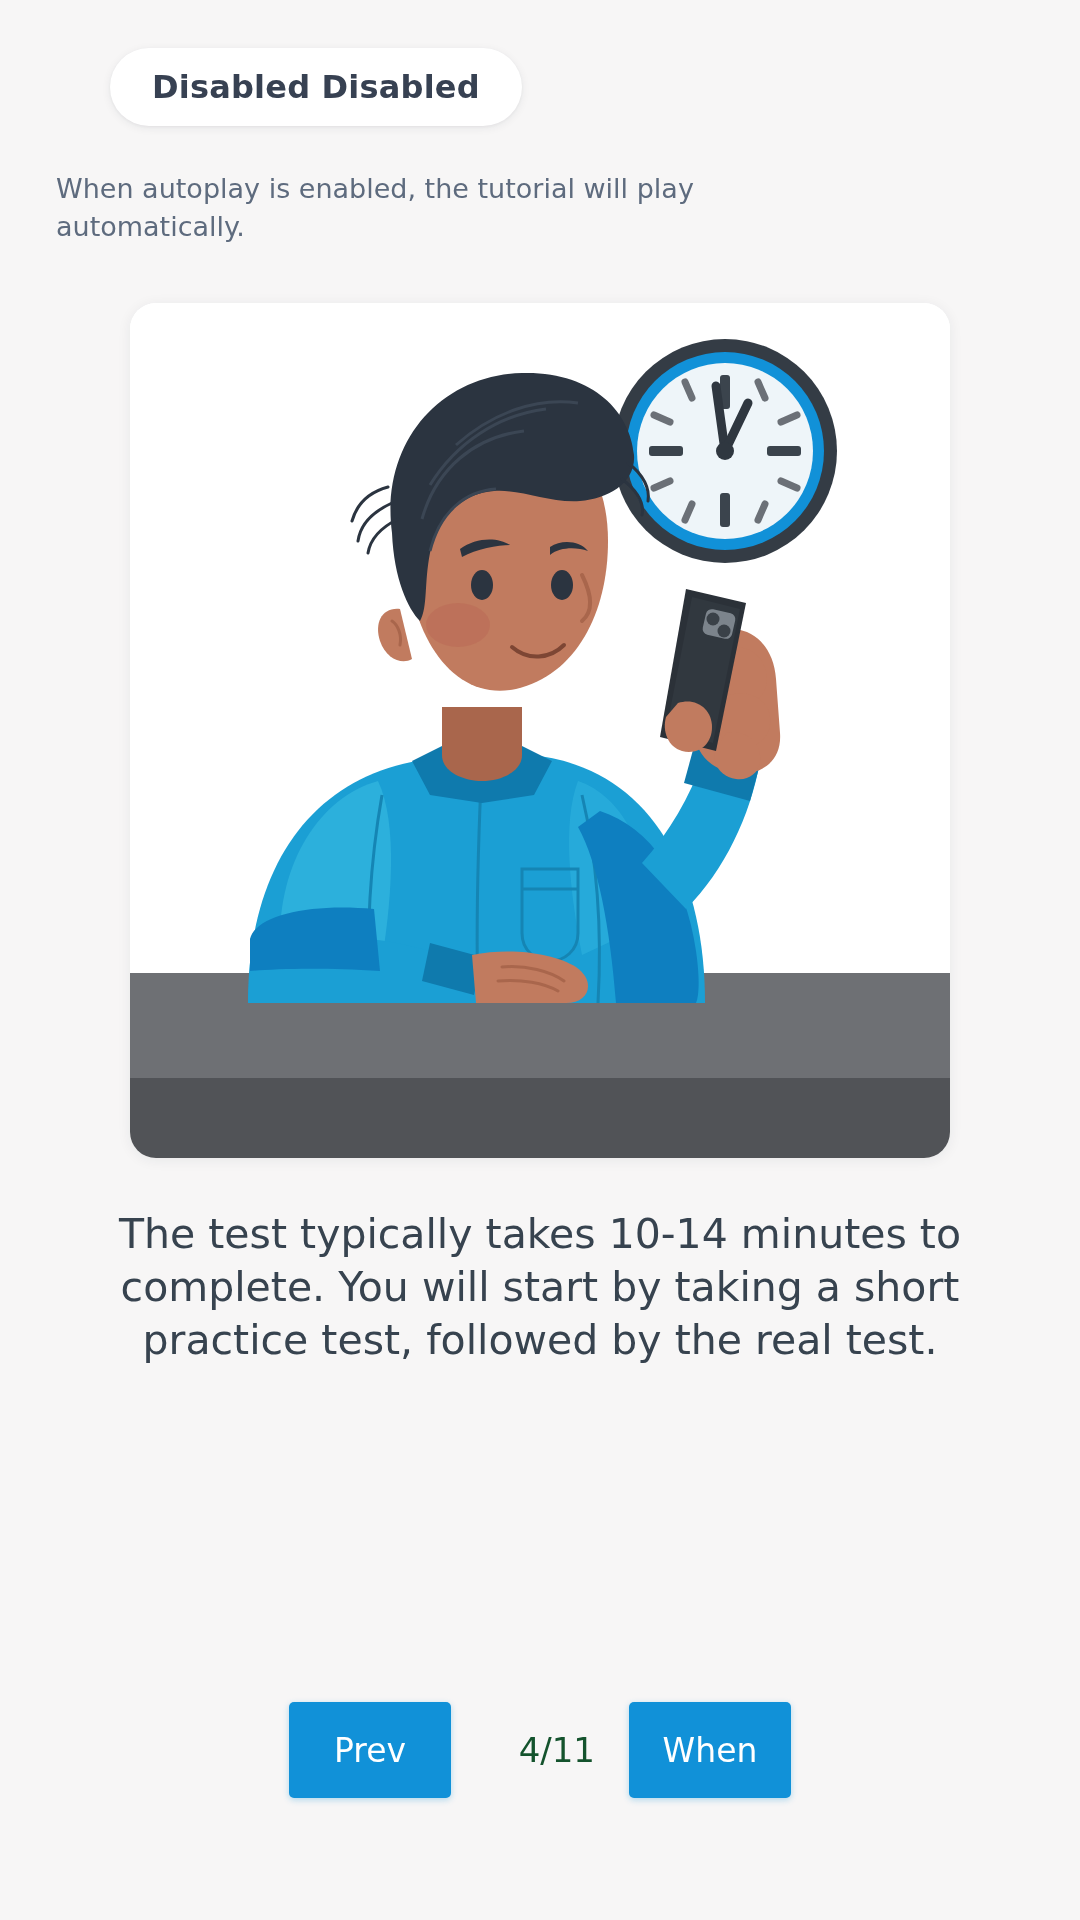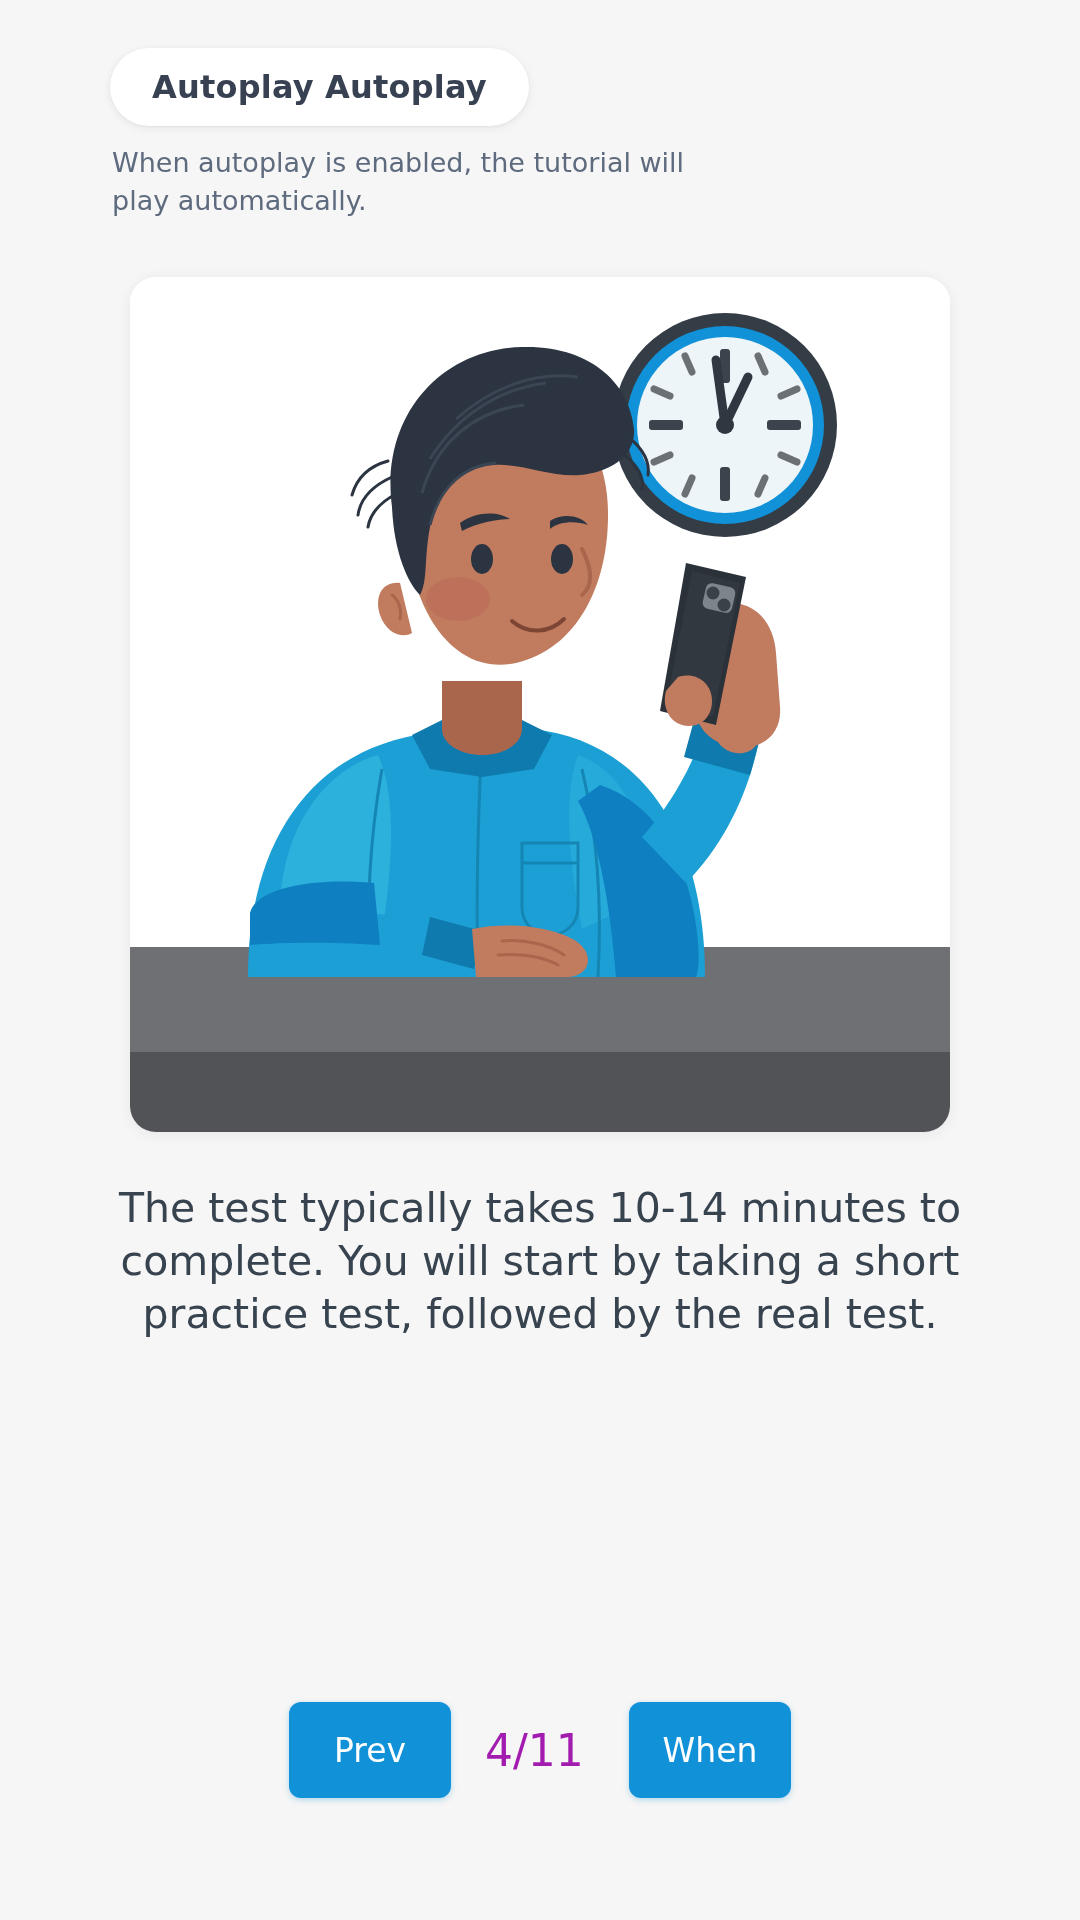--- a/index.html
+++ b/index.html
@@ -27,22 +27,22 @@
     box-shadow:0 2px 10px rgba(30,40,60,0.07), 0 1px 3px rgba(30,40,60,0.05);
   }
   .pill-label {
     font-size:32px; font-weight:700; letter-spacing:0.2px;
     color:#374152;
     font-family:"DejaVu Sans", sans-serif;
   }
 
   
   .desc {
-    width:720px; margin:18px 0 0 0; align-self:flex-start;
-    padding-left:112px;
+    width:720px; margin:44px 0 0 0; align-self:flex-start;
+    padding-left:56px;
     font-size:27px; line-height:1.42;
     color:#5e6b7e;
     font-family:"DejaVu Sans", sans-serif;
   }
 
   
   .card {
     position:relative;
     width:820px; height:855px;
     margin-top:56px;
@@ -65,40 +65,40 @@
   
   .nav {
     position:absolute; left:0; right:0; bottom:122px;
     display:flex; align-items:center; justify-content:center;
     gap:34px;
   }
   .nav-btn {
     min-width:162px; height:96px;
     display:flex; align-items:center; justify-content:center;
     background:#1191d8; color:#ffffff;
-    border:none; border-radius:12px;
+    border:none; border-radius:5px;
     font-size:33px; font-weight:400;
     font-family:"DejaVu Sans", sans-serif;
     box-shadow:0 2px 6px rgba(17,145,216,0.30);
     cursor:pointer;
   }
   .counter {
-    font-size:44px; font-weight:500; color:#a21caf;
-    font-family:"DejaVu Sans", sans-serif;
-    min-width:110px; text-align:left;
+    font-size:34px; font-weight:500; color:#14532d;
+    font-family:"DejaVu Sans", sans-serif;
+    min-width:110px; text-align:right;
   }
 </style>
 </head>
 <body>
 
 <div class="screen">
 
   <div class="pill-wrap">
     <div class="pill">
-      <span class="pill-label">Autoplay Autoplay</span>
+      <span class="pill-label">Disabled Disabled</span>
     </div>
   </div>
 
   <div class="desc">When autoplay is enabled, the tutorial will play automatically.</div>
 
   <div class="card">
     <svg viewBox="0 0 820 855" xmlns="http://www.w3.org/2000/svg">
       <rect x="0" y="0" width="820" height="855" fill="#ffffff"></rect>
 
       <g>

